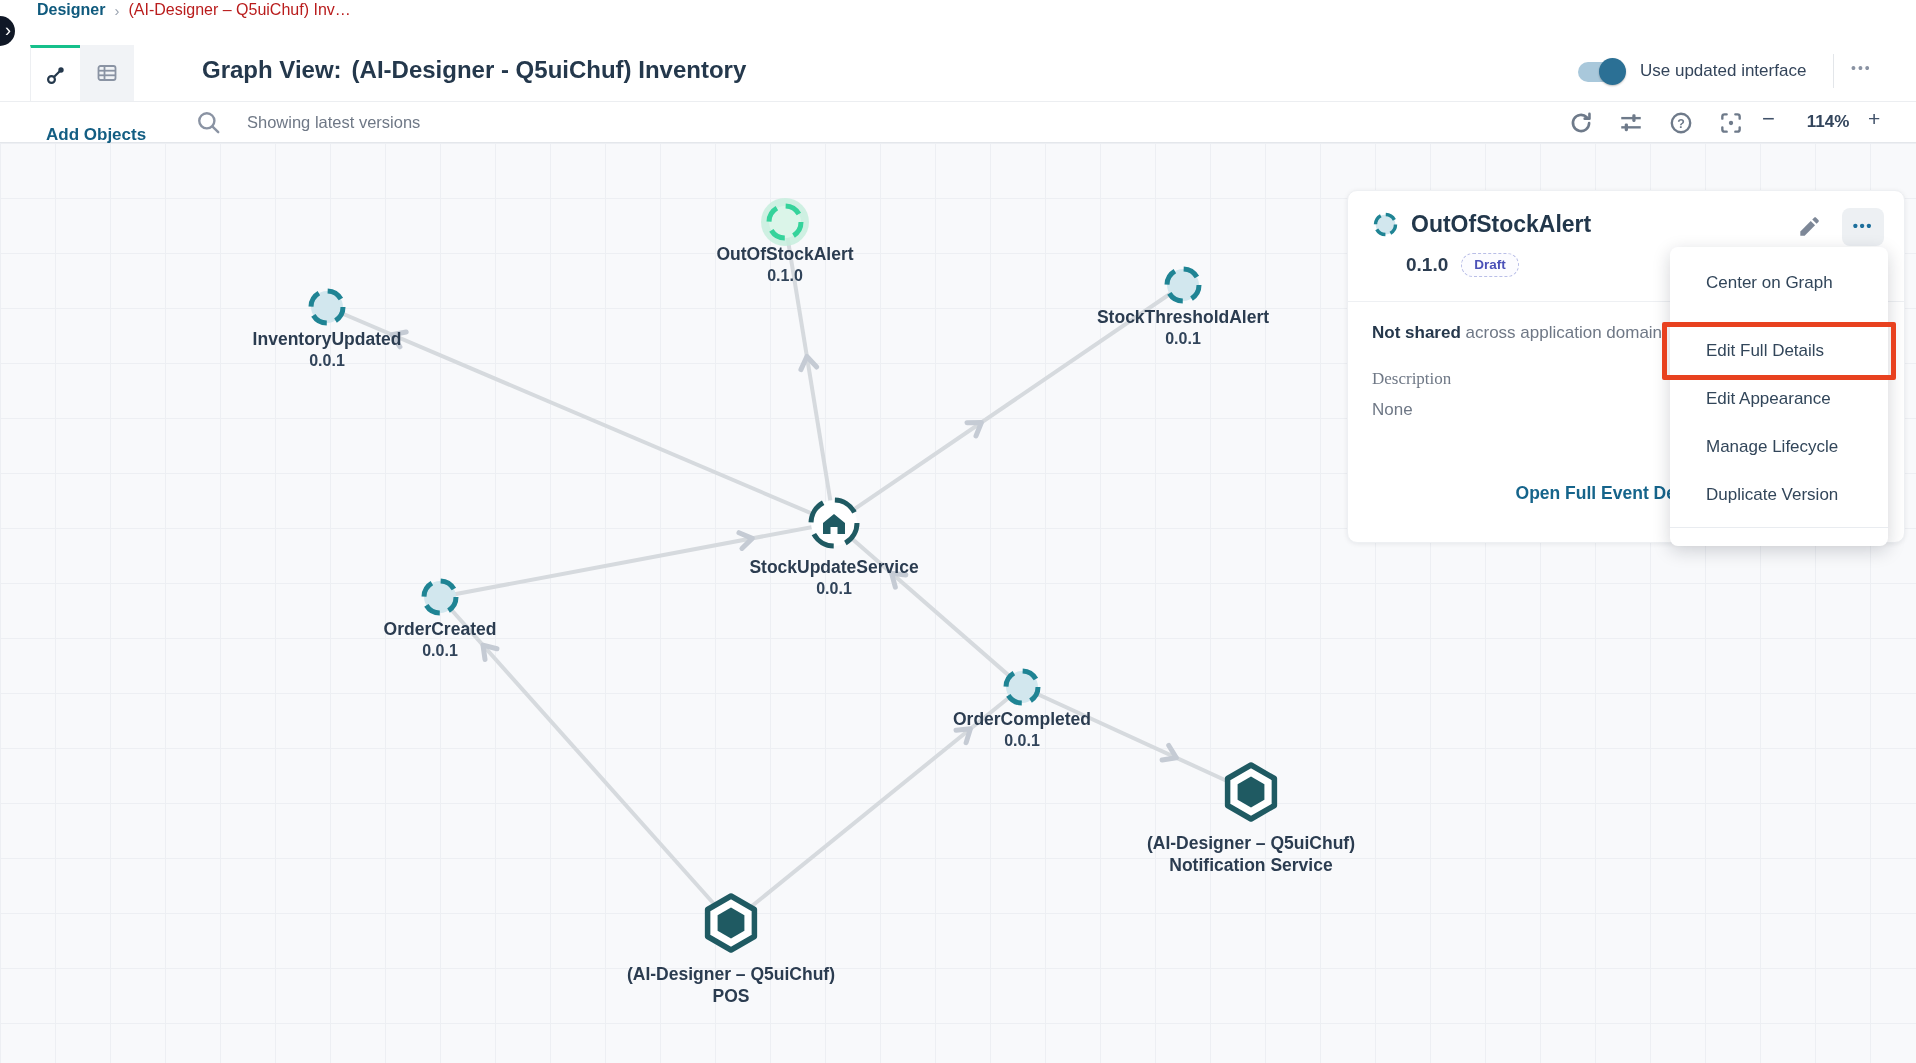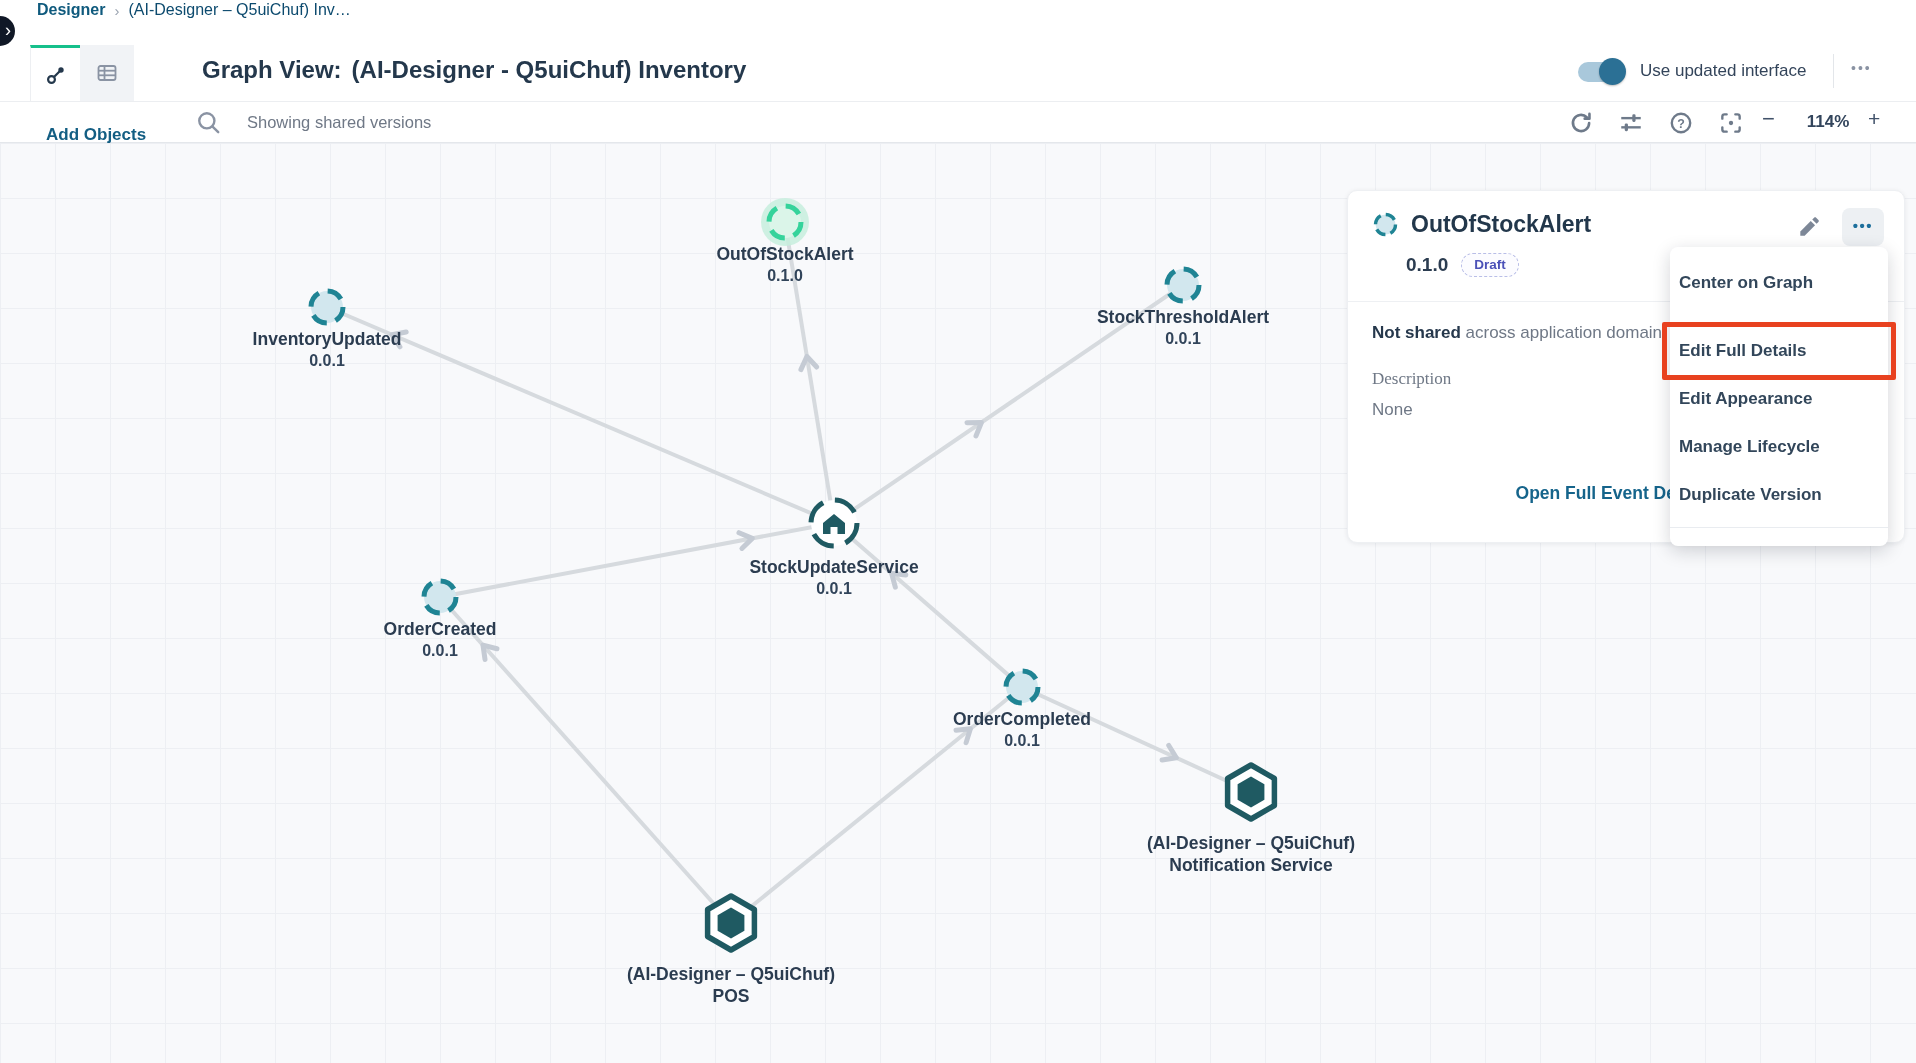--- a/index.html
+++ b/index.html
@@ -6,21 +6,21 @@
   html,body { width:1916px; height:1063px; overflow:hidden;
     font-family:"Liberation Sans", sans-serif; background:#ffffff; color:#2b3c50; }
 
   
   #header { position:absolute; top:0; left:0; width:1916px; height:143px; background:#fff; z-index:10; }
   #back-circle { position:absolute; left:-15px; top:16px; width:30px; height:30px; border-radius:50%;
     background:#101826; color:#fff; font-size:18px; line-height:28px; text-align:right; padding-right:4px; z-index:12;}
   #breadcrumb { position:absolute; left:37px; top:1px; font-size:16px; display:flex; gap:9px; align-items:center;}
   #breadcrumb .root { color:#0f5a7d; font-weight:700; }
   #breadcrumb .sep { color:#9aa3b0; font-size:15px; }
-  #breadcrumb .cur { color:#0c4a6e; }
+  #breadcrumb .cur { color:#b91c1c; }
 
   .tab { position:absolute; top:45px; height:56px; display:flex; align-items:center; justify-content:center; cursor:pointer; }
   #tab-graph { left:30px; width:50px; background:#fff; border-top:3px solid #16c08b; border-left:1px solid #edeff2;}
   #tab-table { left:80px; width:54px; background:#f1f3f6; }
 
   #page-title { position:absolute; left:170px; top:56px; font-size:24px; color:#24384c; white-space:nowrap;}
   #page-title .pfx { font-weight:600; margin-right:10px;margin-left:32px;}
   #page-title .name { font-weight:800; }
 
   #toggle-wrap { position:absolute; left:1578px; top:62px; width:46px; height:20px; background:#a9c8db; border-radius:999px; cursor:pointer;}
@@ -62,21 +62,21 @@
   #panel-div { position:absolute; left:0; top:110px; width:100%; height:1px; background:#eef0f3;}
   #shared-line { position:absolute; left:24px; top:132px; font-size:17px; color:#6f7886;}
   #shared-line b { color:#26384c; font-weight:700;}
   #desc-label { position:absolute; left:24px; top:178px; font-size:17px; color:#6f7886;font-family:Liberation Serif, serif;}
   #desc-value { position:absolute; left:24px; top:209px; font-size:17px; color:#6f7886;}
   #open-link { position:absolute; right:193px; top:292px; font-size:17.5px; font-weight:700; color:#15648b; white-space:nowrap; cursor:pointer;}
 
   
   #ctx-menu { position:absolute; left:1670px; top:247px; width:218px; background:#fff; border-radius:8px;
     box-shadow:0 5px 18px rgba(16,24,40,.18); padding:12px 0 10px; z-index:40;}
-  .menu-item { position:relative; height:48px; line-height:48px; padding-left:9px; font-size:17px; font-weight:700;
+  .menu-item { position:relative; height:48px; line-height:48px; padding-left:36px; font-size:17px; font-weight:400;
     color:#32465a; cursor:pointer; white-space:nowrap;}
   .menu-item.hl { margin-top:20px; }
   .menu-item.hl .red-box { position:absolute; left:-8px; right:-8px; top:-5px; bottom:-5px;
     border:5px solid #e8411f; border-radius:2px; pointer-events:none;}
   .menu-div { height:1px; background:#e9ecf0; margin:8px 0; }
 </style>
 </head>
 <body>
 
 <div id="header">
@@ -116,21 +116,21 @@
   <div id="hdr-more">•••</div>
 
   <div id="toolbar">
     <div id="add-objects">Add Objects</div>
     <div id="search-btn">
       <svg width="26" height="26" viewBox="0 0 24 24">
         <circle cx="10" cy="10" r="7" fill="none" stroke="#8a93a3" stroke-width="2.2"></circle>
         <line x1="15.3" y1="15.3" x2="20.5" y2="20.5" stroke="#8a93a3" stroke-width="2.2" stroke-linecap="round"></line>
       </svg>
     </div>
-    <div id="showing-label">Showing shared versions</div>
+    <div id="showing-label">Showing latest versions</div>
 
     <div class="tb-icon" style="left:1568px">
       <svg width="26" height="26" viewBox="0 0 24 24">
         <path d="M19.5 12 a7.5 7.5 0 1 1 -2.2-5.3" fill="none" stroke="#6e7a8a" stroke-width="2.4" stroke-linecap="round"></path>
         <path d="M19.8 3.6 v4.4 h-4.4" fill="none" stroke="#6e7a8a" stroke-width="2.4" stroke-linecap="round" stroke-linejoin="round"></path>
       </svg>
     </div>
     <div class="tb-icon" style="left:1618px">
       <svg width="26" height="26" viewBox="0 0 24 24">
         <line x1="3" y1="7.5" x2="21" y2="7.5" stroke="#6e7a8a" stroke-width="2.2"></line>

